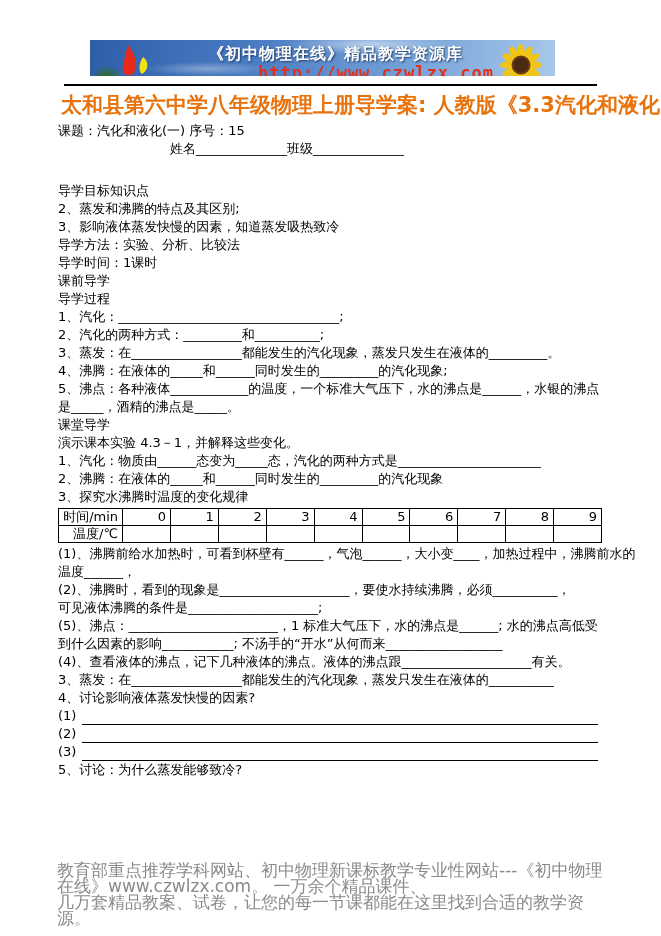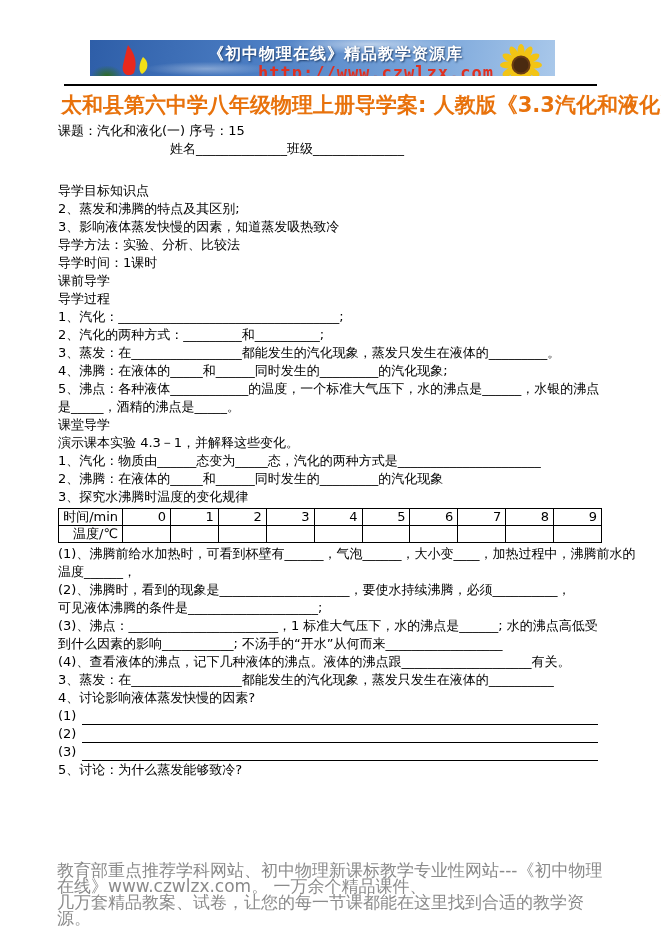--- a/index.html
+++ b/index.html
@@ -151,21 +151,21 @@
       <td class="col-num"></td>
       <td class="col-num"></td>
     </tr>
   </tbody>
     </table>
 
   <div class="line">(1)、沸腾前给水加热时，可看到杯壁有______，气泡______，大小变____，加热过程中，沸腾前水的</div>
   <div class="line">温度______，</div>
   <div class="line">(2)、沸腾时，看到的现象是____________________，要使水持续沸腾，必须__________，</div>
   <div class="line">可见液体沸腾的条件是____________________;</div>
-  <div class="line">(3)、沸点：_______________________，1 标准大气压下，水的沸点是______; 水的沸点高低受</div>
+  <div class="line">(5)、沸点：_______________________，1 标准大气压下，水的沸点是______; 水的沸点高低受</div>
   <div class="line">到什么因素的影响___________; 不汤手的“开水”从何而来__________________</div>
   <div class="line">(4)、查看液体的沸点，记下几种液体的沸点。液体的沸点跟____________________有关。</div>
   <div class="line">3、蒸发：在_________________都能发生的汽化现象，蒸发只发生在液体的__________</div>
   <div class="line">4、讨论影响液体蒸发快慢的因素?</div>
 
   <div class="line fill-row">
     <span>(1)</span>
     <span class="fill"></span>
   </div>
   <div class="line fill-row">

